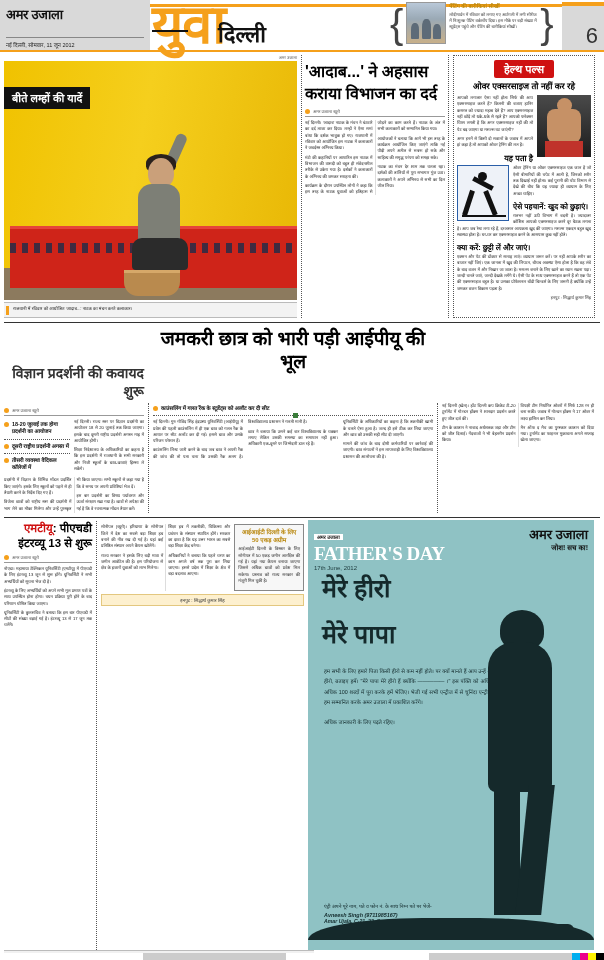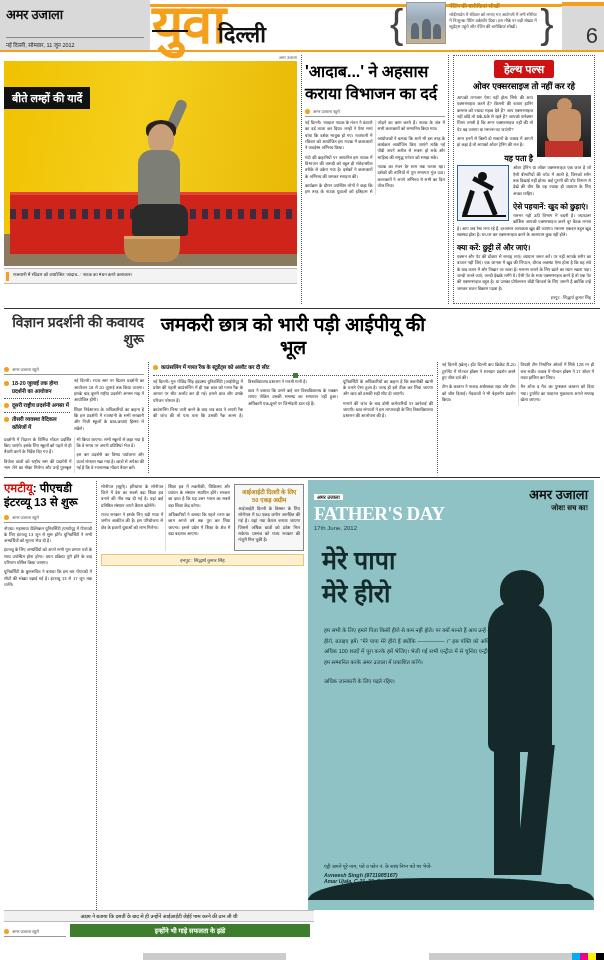--- a/index.html
+++ b/index.html
@@ -33,21 +33,21 @@
   .mh-pageno b { position:absolute; right:6px; bottom:1px; font-size:22px; font-weight:normal; color:#333; }
   .mh-pageno u { position:absolute; left:0; top:0; right:0; height:4px; background:#f5a01b; }
 
   
   .body-wrap { position:relative; padding:3px 4px 0; }
   .row { display:flex; gap:4px; }
 
   
   .photo-col { width:293px; }
   .credit { font-size:4px; text-align:right; color:#555; margin-bottom:1px; }
-  .photo { position:relative; width:100%; height:205px; overflow:hidden;
+  .photo { position:relative; width:100%; height:239px; overflow:hidden;
            background: linear-gradient(100deg,#f0c200 0%, #f5cf1d 45%, #e8b705 100%); }
   .ph-floor { position:absolute; left:0; right:0; bottom:0; height:32px; background:#8c7a5e; }
   .ph-bed { position:absolute; left:6px; right:0; bottom:12px; height:62px; background:#cf2419;
             border-top:3px solid #e6443a; }
   .ph-bed:after{ content:""; position:absolute; left:0; right:0; top:14px; height:10px;
             background:repeating-linear-gradient(90deg,#1c2c4a 0 6px,#cf2419 6px 12px); opacity:.8; }
   .ph-basket { position:absolute; left:120px; bottom:4px; width:56px; height:26px; background:#b98a4e;
             border-radius:0 0 14px 14px; border-top:3px solid #d6a869; }
   .ph-fig { position:absolute; left:118px; bottom:30px; width:72px; height:120px; }
   .ph-torso { position:absolute; left:16px; top:34px; width:42px; height:62px; background:#7d7f76;
@@ -94,21 +94,21 @@
   .hp-img .short{ position:absolute; left:8px; bottom:0; width:38px; height:16px; background:#c0332b; }
   .hp-sub { font-size:8px; font-weight:bold; text-align:right; margin:4px 0 2px; }
   .hp-sub2 { font-size:7.5px; font-weight:bold; margin:4px 0 2px; }
   .hp-yoga { float:left; width:52px; height:56px; margin:0 4px 3px 0; border:1px solid #2a5fa8;
             background:#eef2f8; position:relative; }
   .hp-yoga .b { position:absolute; background:#111; }
   .hp-sign { font-size:4.2px; text-align:right; margin-top:3px; color:#333; }
 
   
   .sec { margin-top:5px; }
-  .hl-small { font-size:14px; font-weight:bold; line-height:1.25; color:#333; text-align:right; }
+  .hl-small { font-size:14px; font-weight:bold; line-height:1.25; color:#333; text-align:right;margin-top:37px; }
   .hl-big { font-size:19px; font-weight:bold; line-height:1.2; color:#000; text-align:center; }
   .hl-med { font-size:11px; font-weight:bold; line-height:1.25; text-align:center; }
   .bullet { display:flex; gap:3px; align-items:flex-start; font-size:5.4px; font-weight:bold;
             color:#111; line-height:1.35; margin:2px 0; }
   .bullet i { width:5px; height:5px; background:#f5a01b; border-radius:50%; flex:none; margin-top:1px; }
   .dotline { border-top:1px dotted #555; margin:3px 0; position:relative; height:1px; }
   .dotline em { position:absolute; left:50%; top:-3px; width:5px; height:5px; background:#3a7d3a; }
   .hrule { border-top:1px solid #333; margin:4px 0 3px; }
 
   
@@ -329,21 +329,21 @@
           <p class="txt">विपक्षी टीम निर्धारित ओवरों में सिर्फ 128 रन ही बना सकी। जवाब में गोल्डन हॉक्स ने 17 ओवर में लक्ष्य हासिल कर लिया।</p>
           <p class="txt">मैन ऑफ द मैच का पुरस्कार कप्तान को दिया गया। टूर्नामेंट का फाइनल मुकाबला अगले सप्ताह खेला जाएगा।</p>
         </div>
       </div>
     </div>
 
     <div class="hrule"></div>
     <div class="row">
 
       <div style="width:88px">
-        <div class="hl-med" style="text-align:left;font-size:11.5px">
+        <div class="hl-med" style="text-align:right;font-size:11.5px">
           <span class="hl-red">एमटीयू</span><span>: पीएचडी इंटरव्यू 13 से शुरू</span>
         </div>
         <div class="byline">
             <i></i>
             <span>अमर उजाला ब्यूरो</span>
           </div>
         <p class="txt">नोएडा। महामाया टेक्निकल यूनिवर्सिटी (एमटीयू) में पीएचडी के लिए इंटरव्यू 13 जून से शुरू होंगे। यूनिवर्सिटी ने सभी अभ्यर्थियों को सूचना भेज दी है।</p>
         <p class="txt">इंटरव्यू के लिए अभ्यर्थियों को अपने सभी मूल प्रमाण पत्रों के साथ उपस्थित होना होगा। चयन प्रक्रिया पूरी होने के बाद परिणाम घोषित किया जाएगा।</p>
         <p class="txt">यूनिवर्सिटी के कुलसचिव ने बताया कि इस बार पीएचडी में सीटों की संख्या बढ़ाई गई है। इंटरव्यू 13 से 17 जून तक चलेंगे।</p>
       </div>
@@ -379,22 +379,22 @@
           </div>
 
           <div class="fd-silh">
             <div class="hd"></div>
               <div class="bd"></div>
               <div class="lg1"></div>
               <div class="lg2"></div>
               <div class="ft"></div>
           </div>
 
+          <div class="fd-hl" style="margin-top:2px">मेरे हीरो</div>
           <div class="fd-hl">मेरे पापा</div>
-          <div class="fd-hl" style="margin-top:2px">मेरे हीरो</div>
 
           <div class="fd-body" style="width:175px">हम सभी के लिए हमारे पिता किसी हीरो से कम नहीं होते। पर क्यों मानते हैं आप उन्हें अपना हीरो, बताइए हमें। "मेरे पापा मेरे हीरो हैं क्योंकि ————— ।" इस पंक्ति को अधिक से अधिक 100 शब्दों में पूरा करके हमें भेजिए। भेजी गई सभी एन्ट्रीज में से चुनिंदा एन्ट्रीज को हम सम्मानित करके अमर उजाला में प्रकाशित करेंगे।</div>
           <div class="fd-more">अधिक जानकारी के लिए पढ़ते रहिए।</div>
 
           <div class="fd-foot">
             <div class="fd-f1">एंट्री अपने पूरे नाम, पते व फोन नं. के साथ निम्न पते पर भेजें-</div>
             <div class="fd-f2">Avneesh Singh (9711985167)</div>
             <div class="fd-f3">Amar Ujala, C-21, 22, Sector-59, Noida</div>
           </div>
           <div class="fd-ground"></div>

